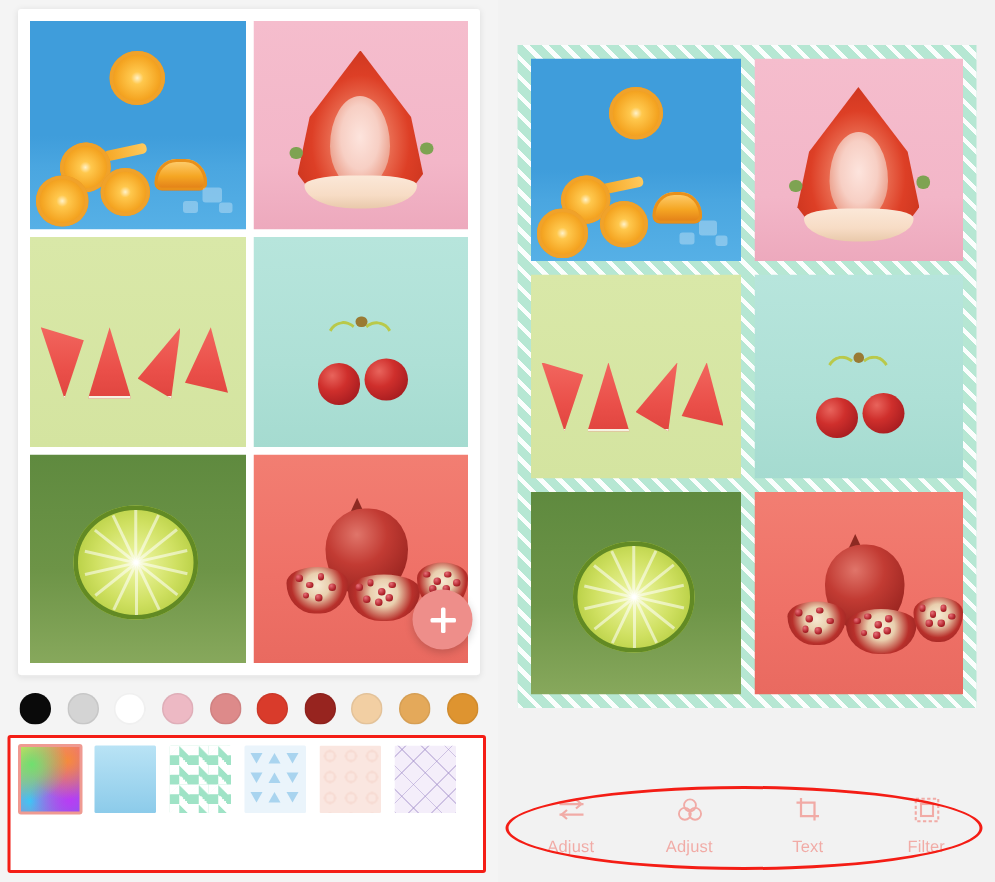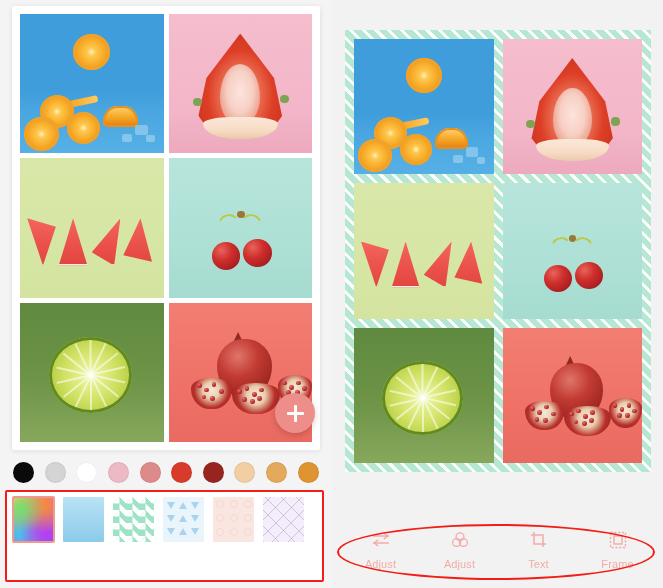--- a/index.html
+++ b/index.html
@@ -585,21 +585,21 @@
       <span class="tool-label">Text</span>
     </div>
 
     <div class="tool-item">
       <span>
         <svg width="20" height="18" viewBox="0 0 20 18">
           <rect x="2.5" y="1.5" width="15" height="15" fill="none" stroke="#f04a3f" stroke-width="1.4" stroke-dasharray="2.2 1.6"></rect>
           <rect x="6" y="5" width="8" height="8" fill="none" stroke="#f04a3f" stroke-width="1.4"></rect>
         </svg>
       </span>
-      <span class="tool-label">Frame</span>
+      <span class="tool-label">Filter</span>
     </div>
 
 
 
   </div>
 
   <div id="annot-ellipse"></div>
 
 </div>
 

